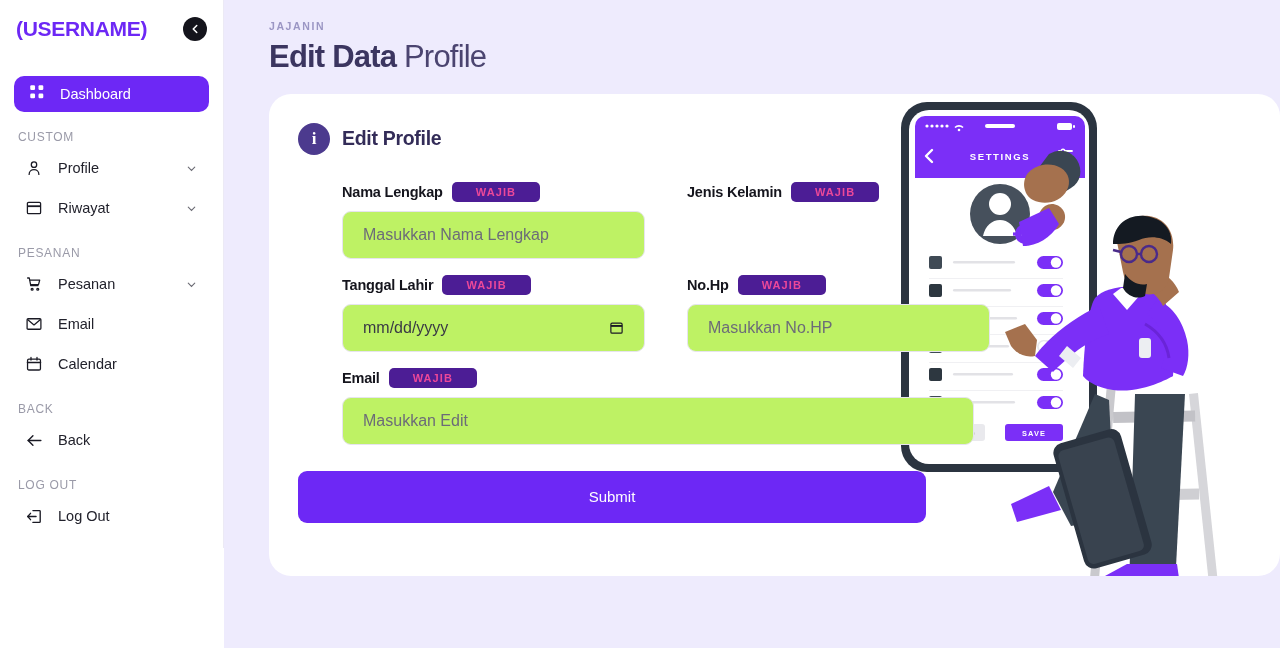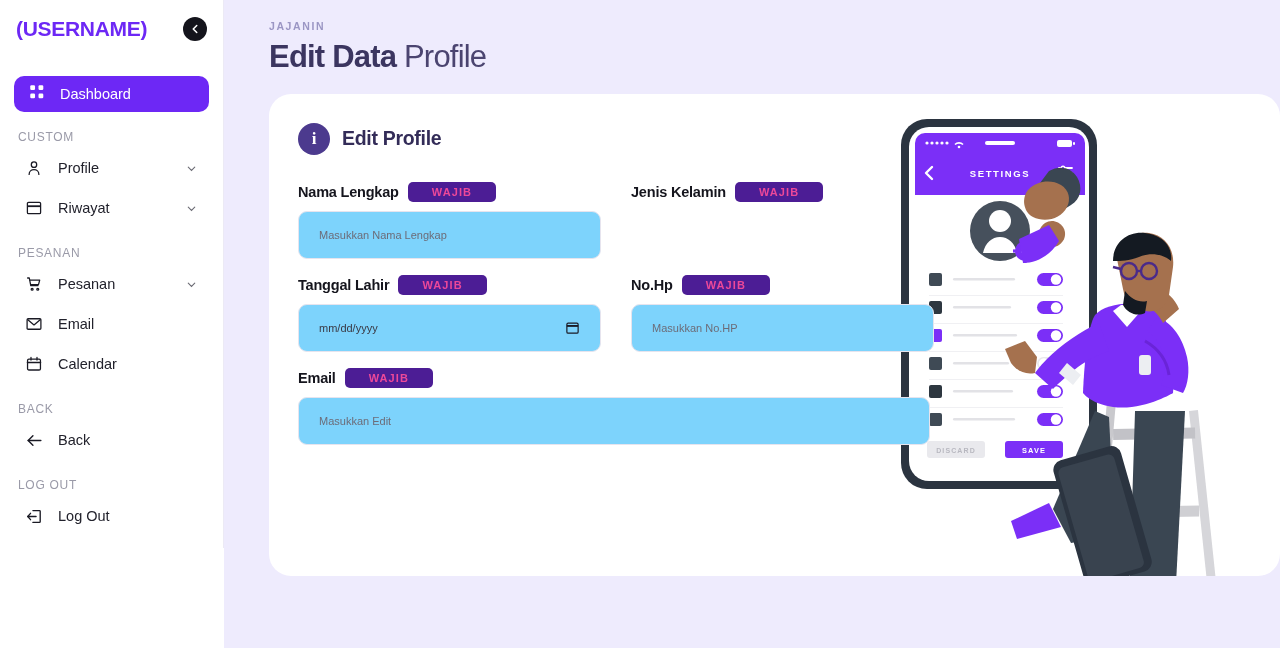--- a/index.html
+++ b/index.html
@@ -83,52 +83,52 @@
   .card-head { display: flex; align-items: center; gap: 12px; }
   .info-circle {
     width: 32px; height: 32px; border-radius: 50%;
     background: #4c3a8e; display: flex; align-items: center; justify-content: center;
     color: #fff; font-size: 17px; font-weight: 700; font-family: "Liberation Serif", serif;
     flex: 0 0 32px;
   }
   .card-title { font-size: 19.5px; font-weight: 700; color: #332c58; letter-spacing: -0.3px; }
 
   .form { margin-top: 27px; position: relative; z-index: 3; }
-  .row { display: flex; gap: 30px; }
+  .row { display: flex; gap: 42px; margin-left: 44px; }
   .col { width: 303px; flex: 0 0 303px; }
   .col.wide { width: 632px; flex: 0 0 632px; }
 
   .fld { margin-bottom: 16px; }
   .fld-label { display: flex; align-items: center; gap: 9px; margin-bottom: 9px; }
   .fld-label .nm { font-size: 14.5px; font-weight: 700; color: #15151d; letter-spacing: -0.2px; }
   .badge {
     background: #4c1d95; color: #ec4899;
     font-size: 11px; font-weight: 700; letter-spacing: 1.1px;
     padding: 4px 24px; border-radius: 5px;
   }
   .inp {
     width: 100%; height: 48px; border: 1px solid #e6e4ee; border-radius: 9px;
-    background: #7dd3fc; padding: 0 20px; font-size: 11px; color: #55555f;
+    background: #bef264; padding: 0 20px; font-size: 16px; color: #55555f;
     font-family: "Liberation Sans", sans-serif; outline: none;
     display: flex; align-items: center;
   }
   .inp .ph { color: #6c6c78; }
   .inp.date { justify-content: space-between; border-radius: 9px; }
   .inp.date .dv { color: #3a3a45; }
   .cal-ico { width: 15px; height: 15px; }
 
   .submit {
     width: 628px; height: 52px; border-radius: 9px; border: none;
     background: #6d28f5; color: #fff; font-size: 15px;
     font-family: "Liberation Sans", sans-serif; cursor: pointer;
     margin-top: 10px; display:flex; align-items:center; justify-content:center;
   }
 
   
-  .illus { position: absolute; left: 630px; top: 17px; width: 381px; height: 482px; z-index: 2; pointer-events:none;}
+  .illus { position: absolute; left: 630px; top: 0; width: 381px; height: 482px; z-index: 2; pointer-events:none;}
 </style>
 </head>
 <body>
 
 <div class="app">
 
   <aside class="sidebar">
 
     <div class="brand-row">
       <div class="brand-name">(USERNAME)</div>
@@ -493,17 +493,18 @@
                   <span class="nm">Email</span>
                   <span class="badge">WAJIB</span>
                 </div>
                 <div class="inp">
                   <span class="ph">Masukkan Edit</span>
                 </div>
               </div>
             </div>
           </div>
 
+          <button class="submit">Submit</button>
         </div>
       </div>
     </section>
   </main>
 </div>
 
 </body></html>

